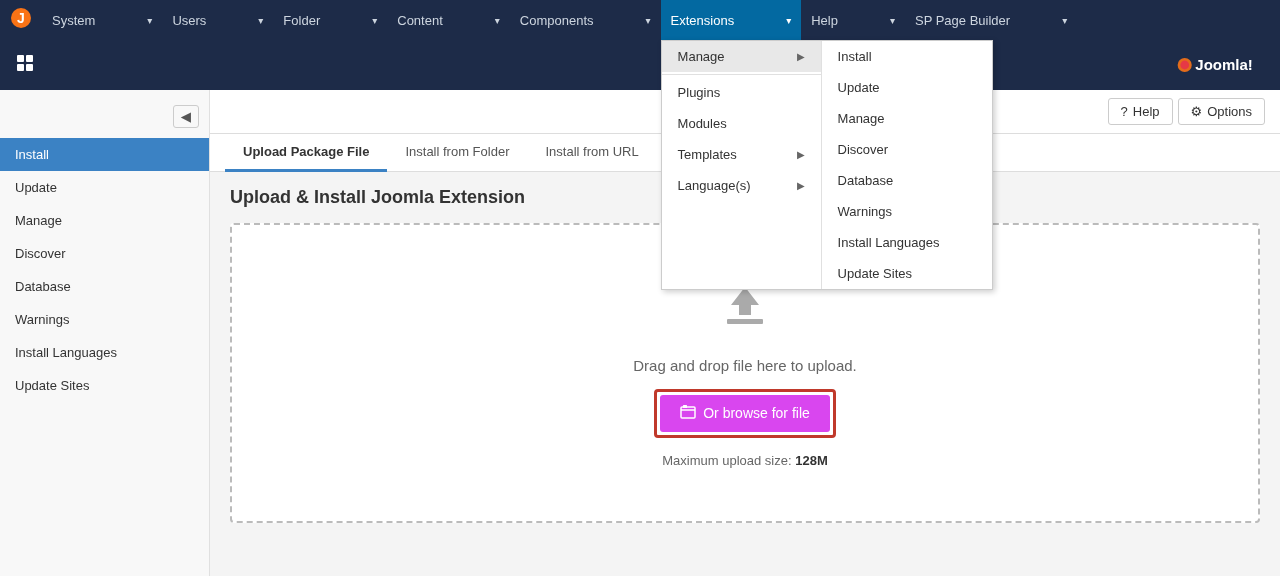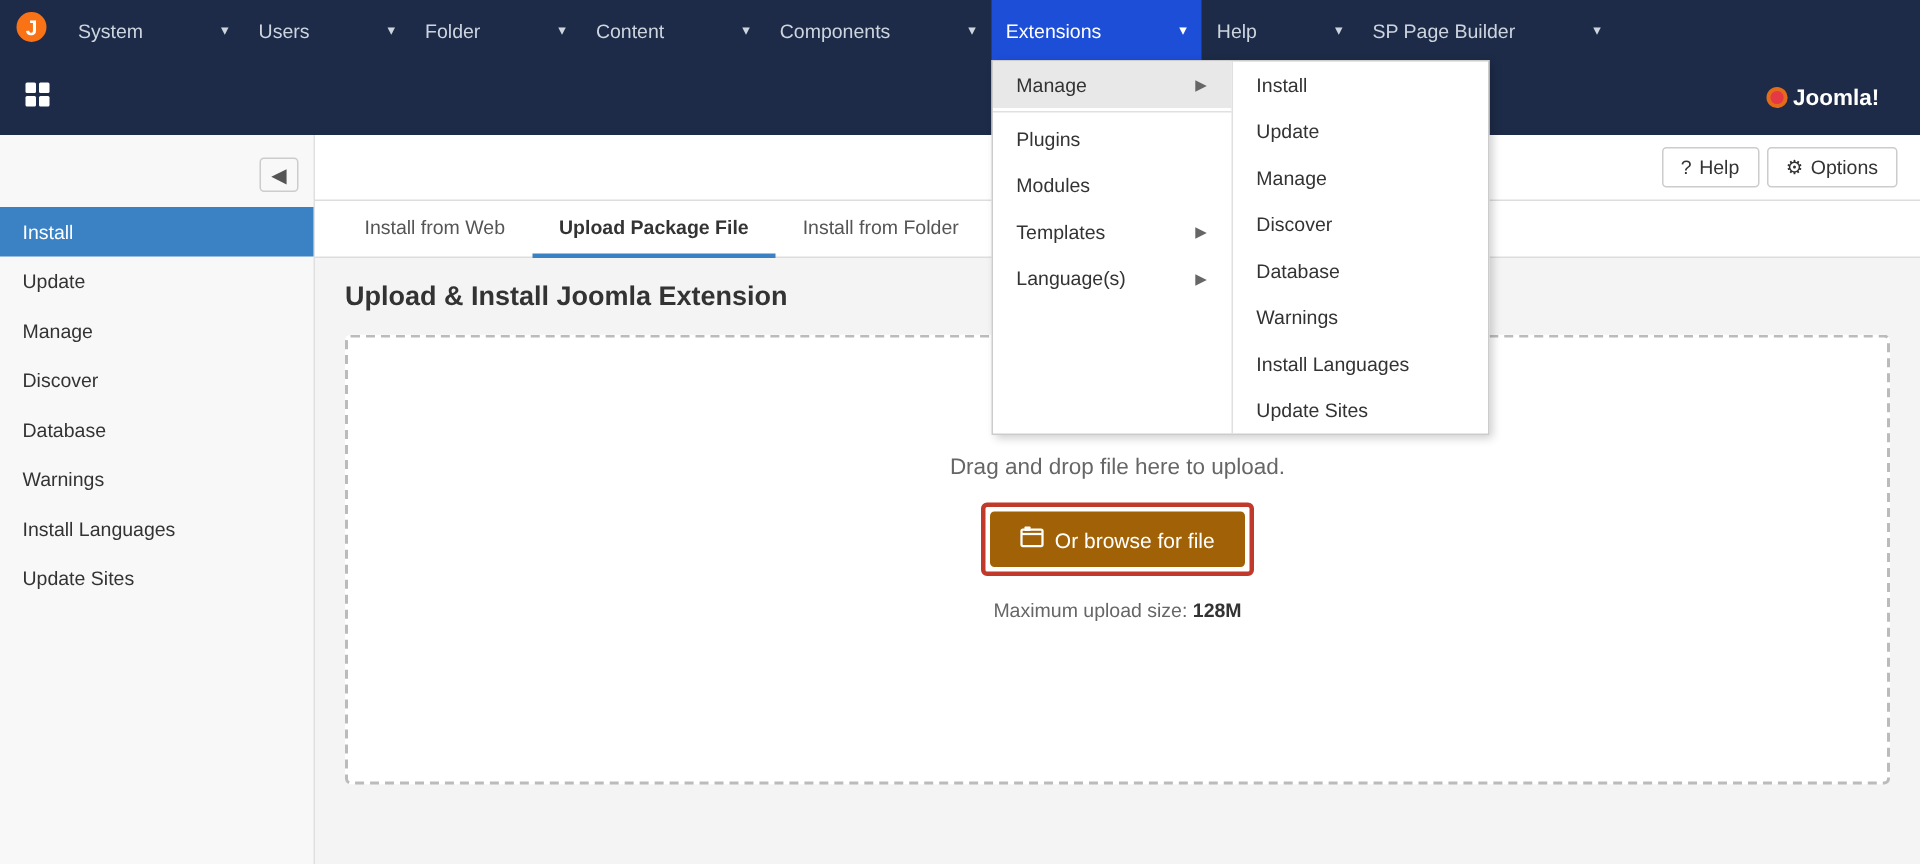--- a/index.html
+++ b/index.html
@@ -30,21 +30,21 @@
       color: #cdd5df;
       font-size: 13px;
       position: relative;
       gap: 48px;
     }
     .nav-item:hover, .nav-item.active {
       background: rgba(255,255,255,0.1);
       color: #fff;
     }
     .nav-item.active {
-      background: #1d4ed8;
+      background: #0369a1;
       justify-content: flex-end;
     }
     .nav-item .arrow {
       margin-left: 4px;
       font-size: 10px;
     }
     .nav-right {
       margin-left: auto;
       display: flex;
       align-items: center;
@@ -219,34 +219,35 @@
       color: #333;
       margin-bottom: 15px;
     }
     .upload-dropzone {
       border: 2px dashed #bbb;
       border-radius: 4px;
       min-height: 300px;
       display: flex;
       flex-direction: column;
       align-items: center;
+      justify-content: center;
       gap: 15px;
       background: #fff;
     }
     .upload-text {
       color: #666;
       font-size: 15px;
     }
     .browse-btn-wrapper {
       border: 3px solid #c0392b;
       border-radius: 4px;
       padding: 3px;
     }
     .browse-btn {
-      background: #a16207;
+      background: #d946ef;
       color: #fff;
       border: none;
       border-radius: 3px;
       padding: 9px 20px;
       cursor: pointer;
       font-size: 14px;
       display: flex;
       align-items: center;
       gap: 7px;
     }
@@ -423,23 +424,20 @@
         <span>?</span>
         <span>Help</span>
       </button>
       <button class="toolbar-btn">
         <span>⚙</span>
         <span>Options</span>
       </button>
     </div>
 
     <div class="tabs-bar">
-      <div class="tab">
-        <span>Install from Web</span>
-      </div>
       <div class="tab active">
         <span>Upload Package File</span>
       </div>
       <div class="tab">
         <span>Install from Folder</span>
       </div>
       <div class="tab">
         <span>Install from URL</span>
       </div>
     </div>

